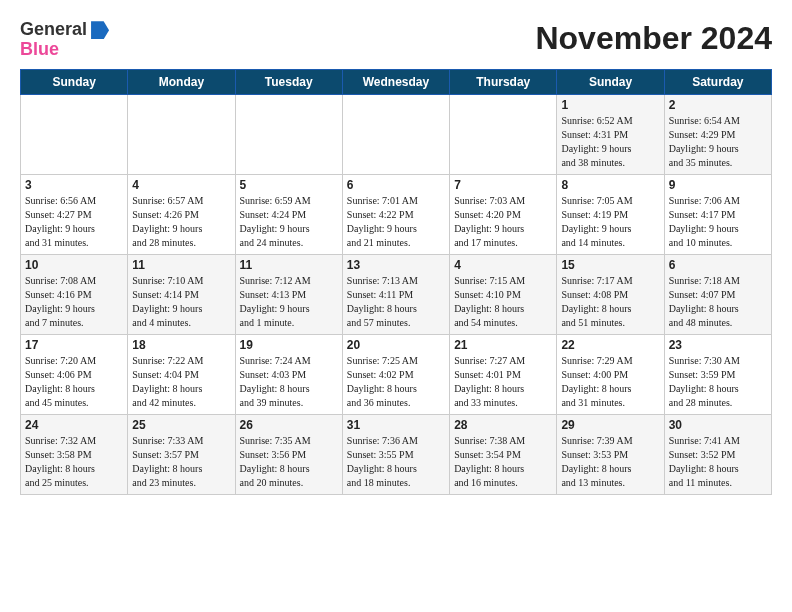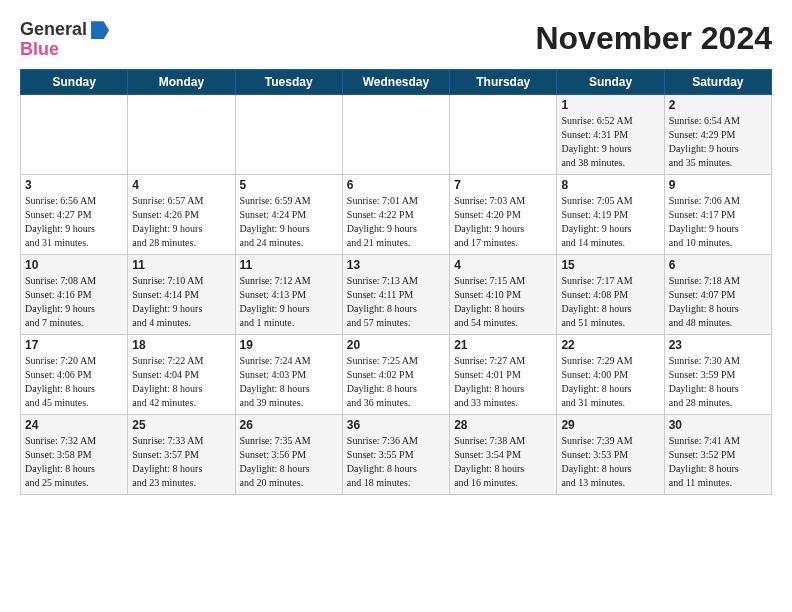--- a/index.html
+++ b/index.html
@@ -228,21 +228,21 @@
         </td>
         <td>
           <span class="day-num">25</span>
           <div class="day-info">Sunrise: 7:33 AM<br>Sunset: 3:57 PM<br>Daylight: 8 hours<br>and 23 minutes.</div>
         </td>
         <td>
           <span class="day-num">26</span>
           <div class="day-info">Sunrise: 7:35 AM<br>Sunset: 3:56 PM<br>Daylight: 8 hours<br>and 20 minutes.</div>
         </td>
         <td>
-          <span class="day-num">36</span>
+          <span class="day-num">31</span>
           <div class="day-info">Sunrise: 7:36 AM<br>Sunset: 3:55 PM<br>Daylight: 8 hours<br>and 18 minutes.</div>
         </td>
         <td>
           <span class="day-num">28</span>
           <div class="day-info">Sunrise: 7:38 AM<br>Sunset: 3:54 PM<br>Daylight: 8 hours<br>and 16 minutes.</div>
         </td>
         <td>
           <span class="day-num">29</span>
           <div class="day-info">Sunrise: 7:39 AM<br>Sunset: 3:53 PM<br>Daylight: 8 hours<br>and 13 minutes.</div>
         </td>

